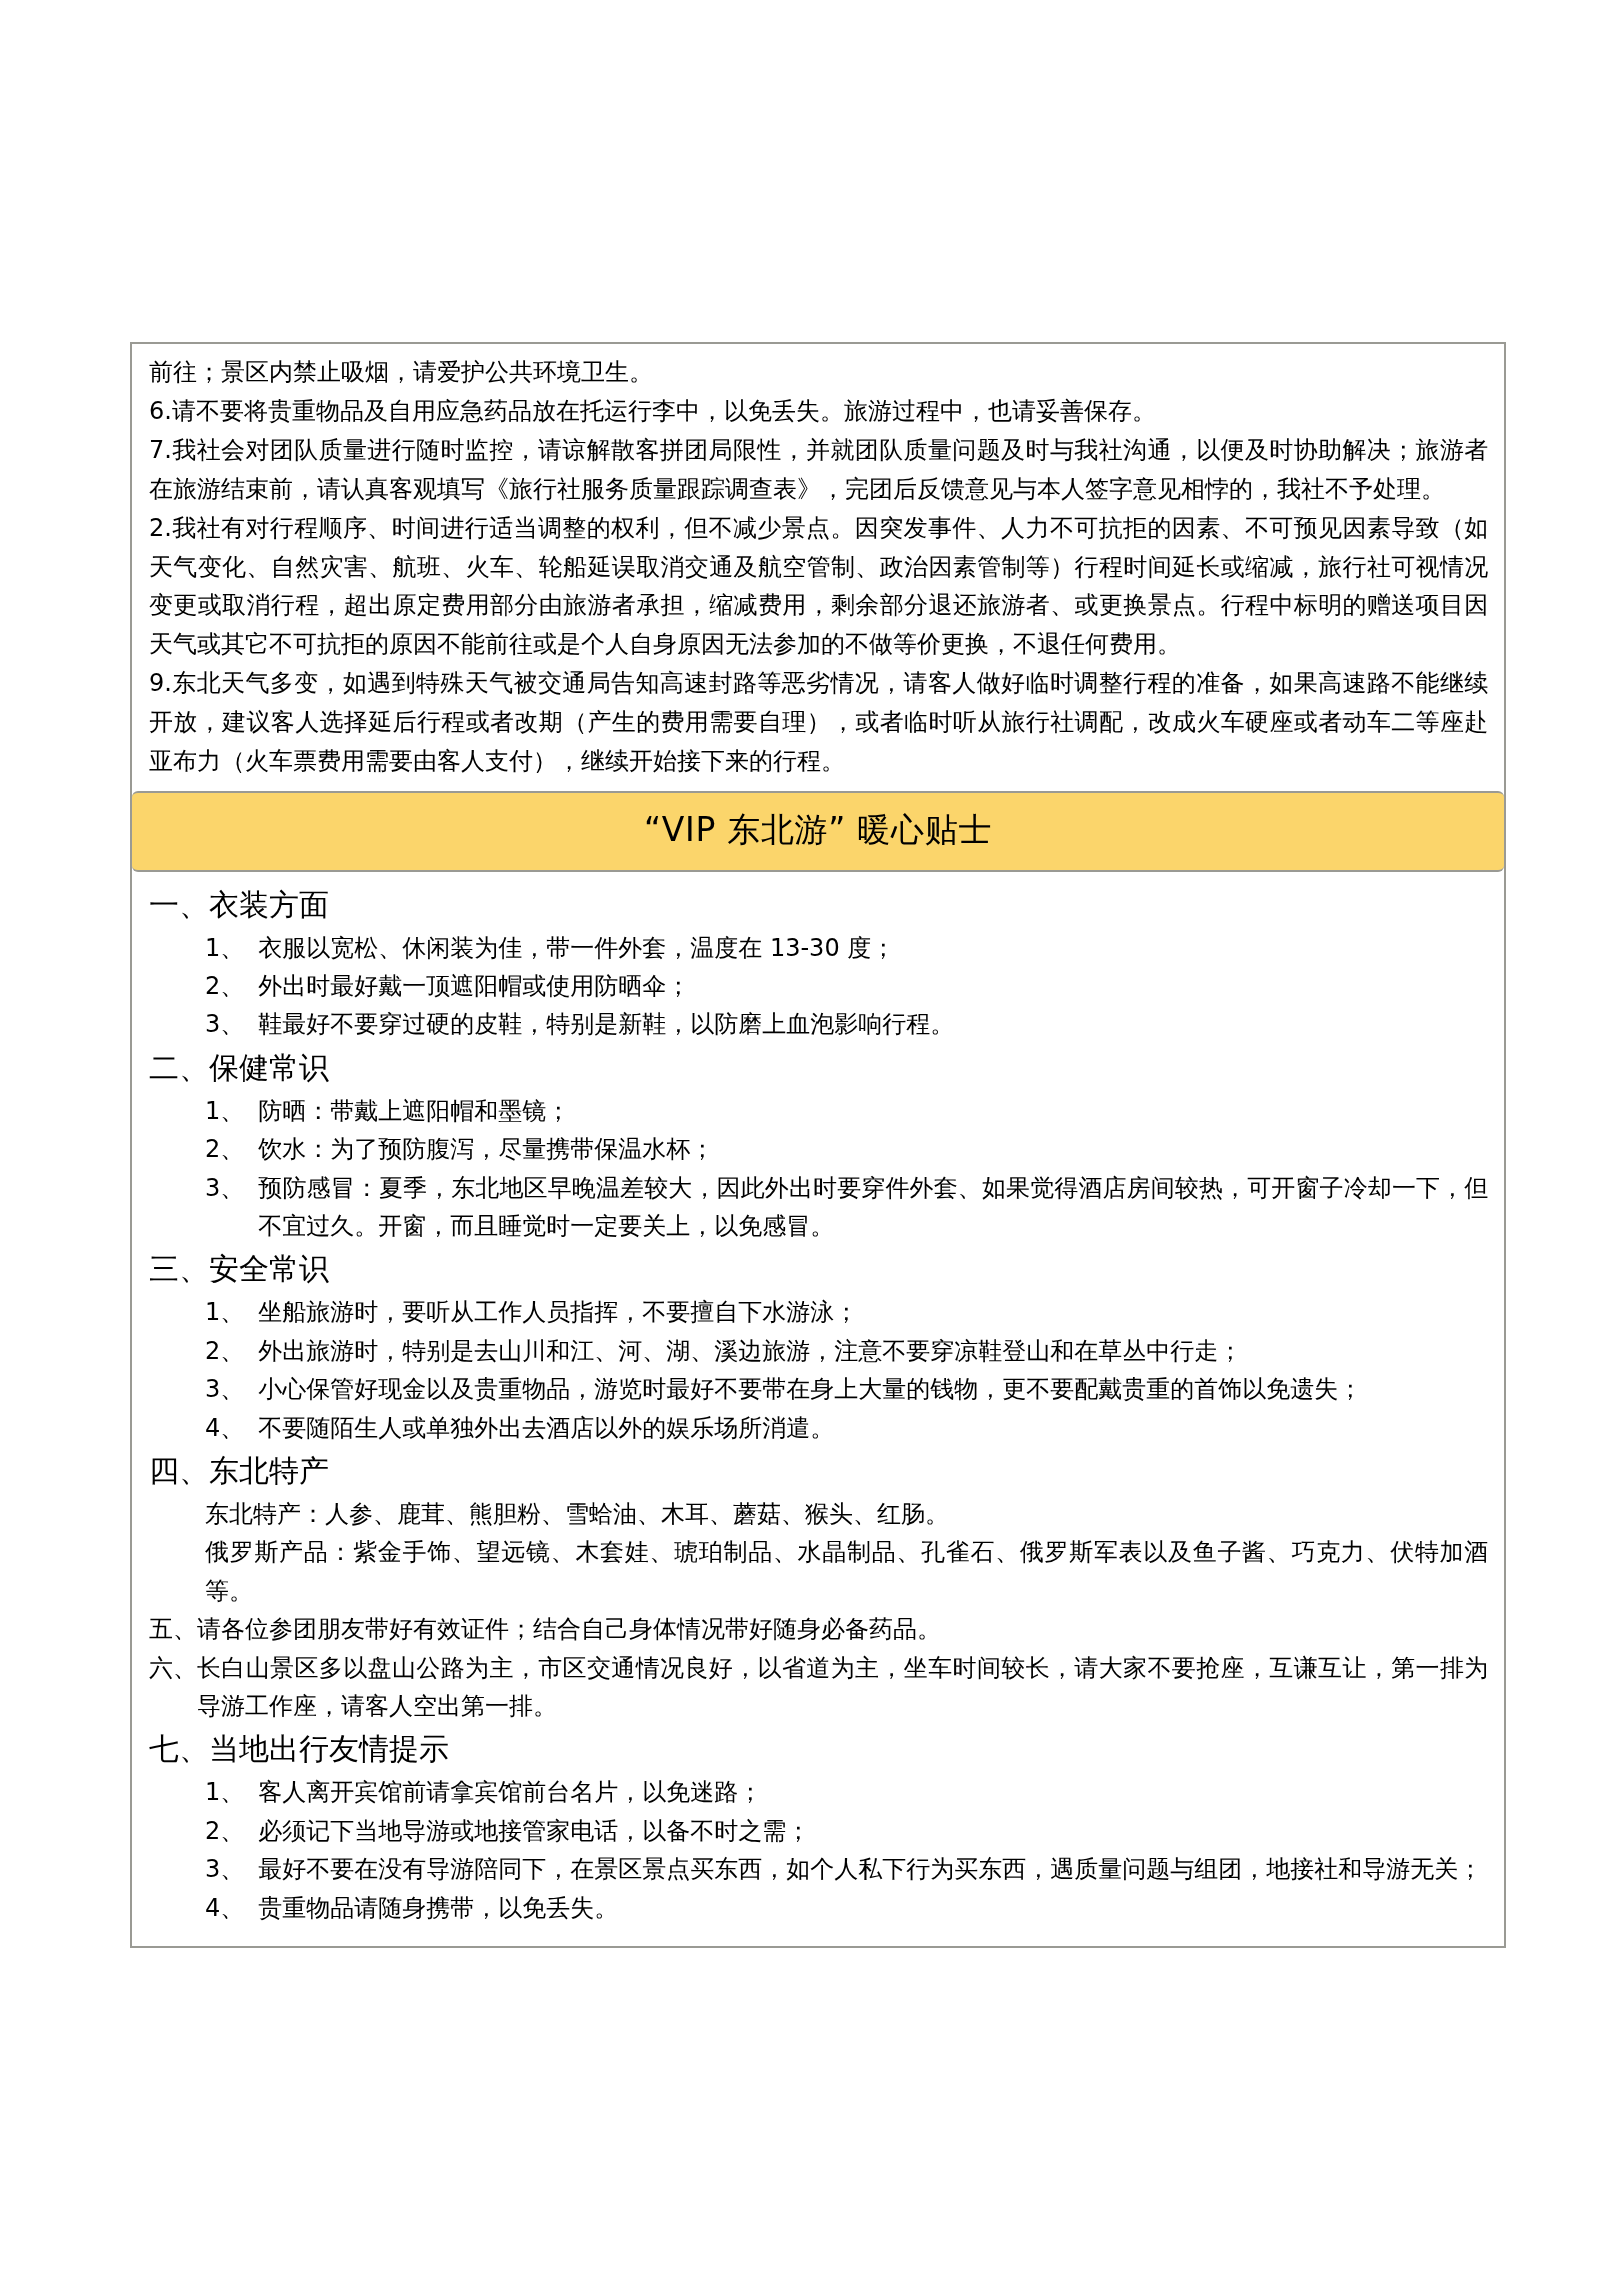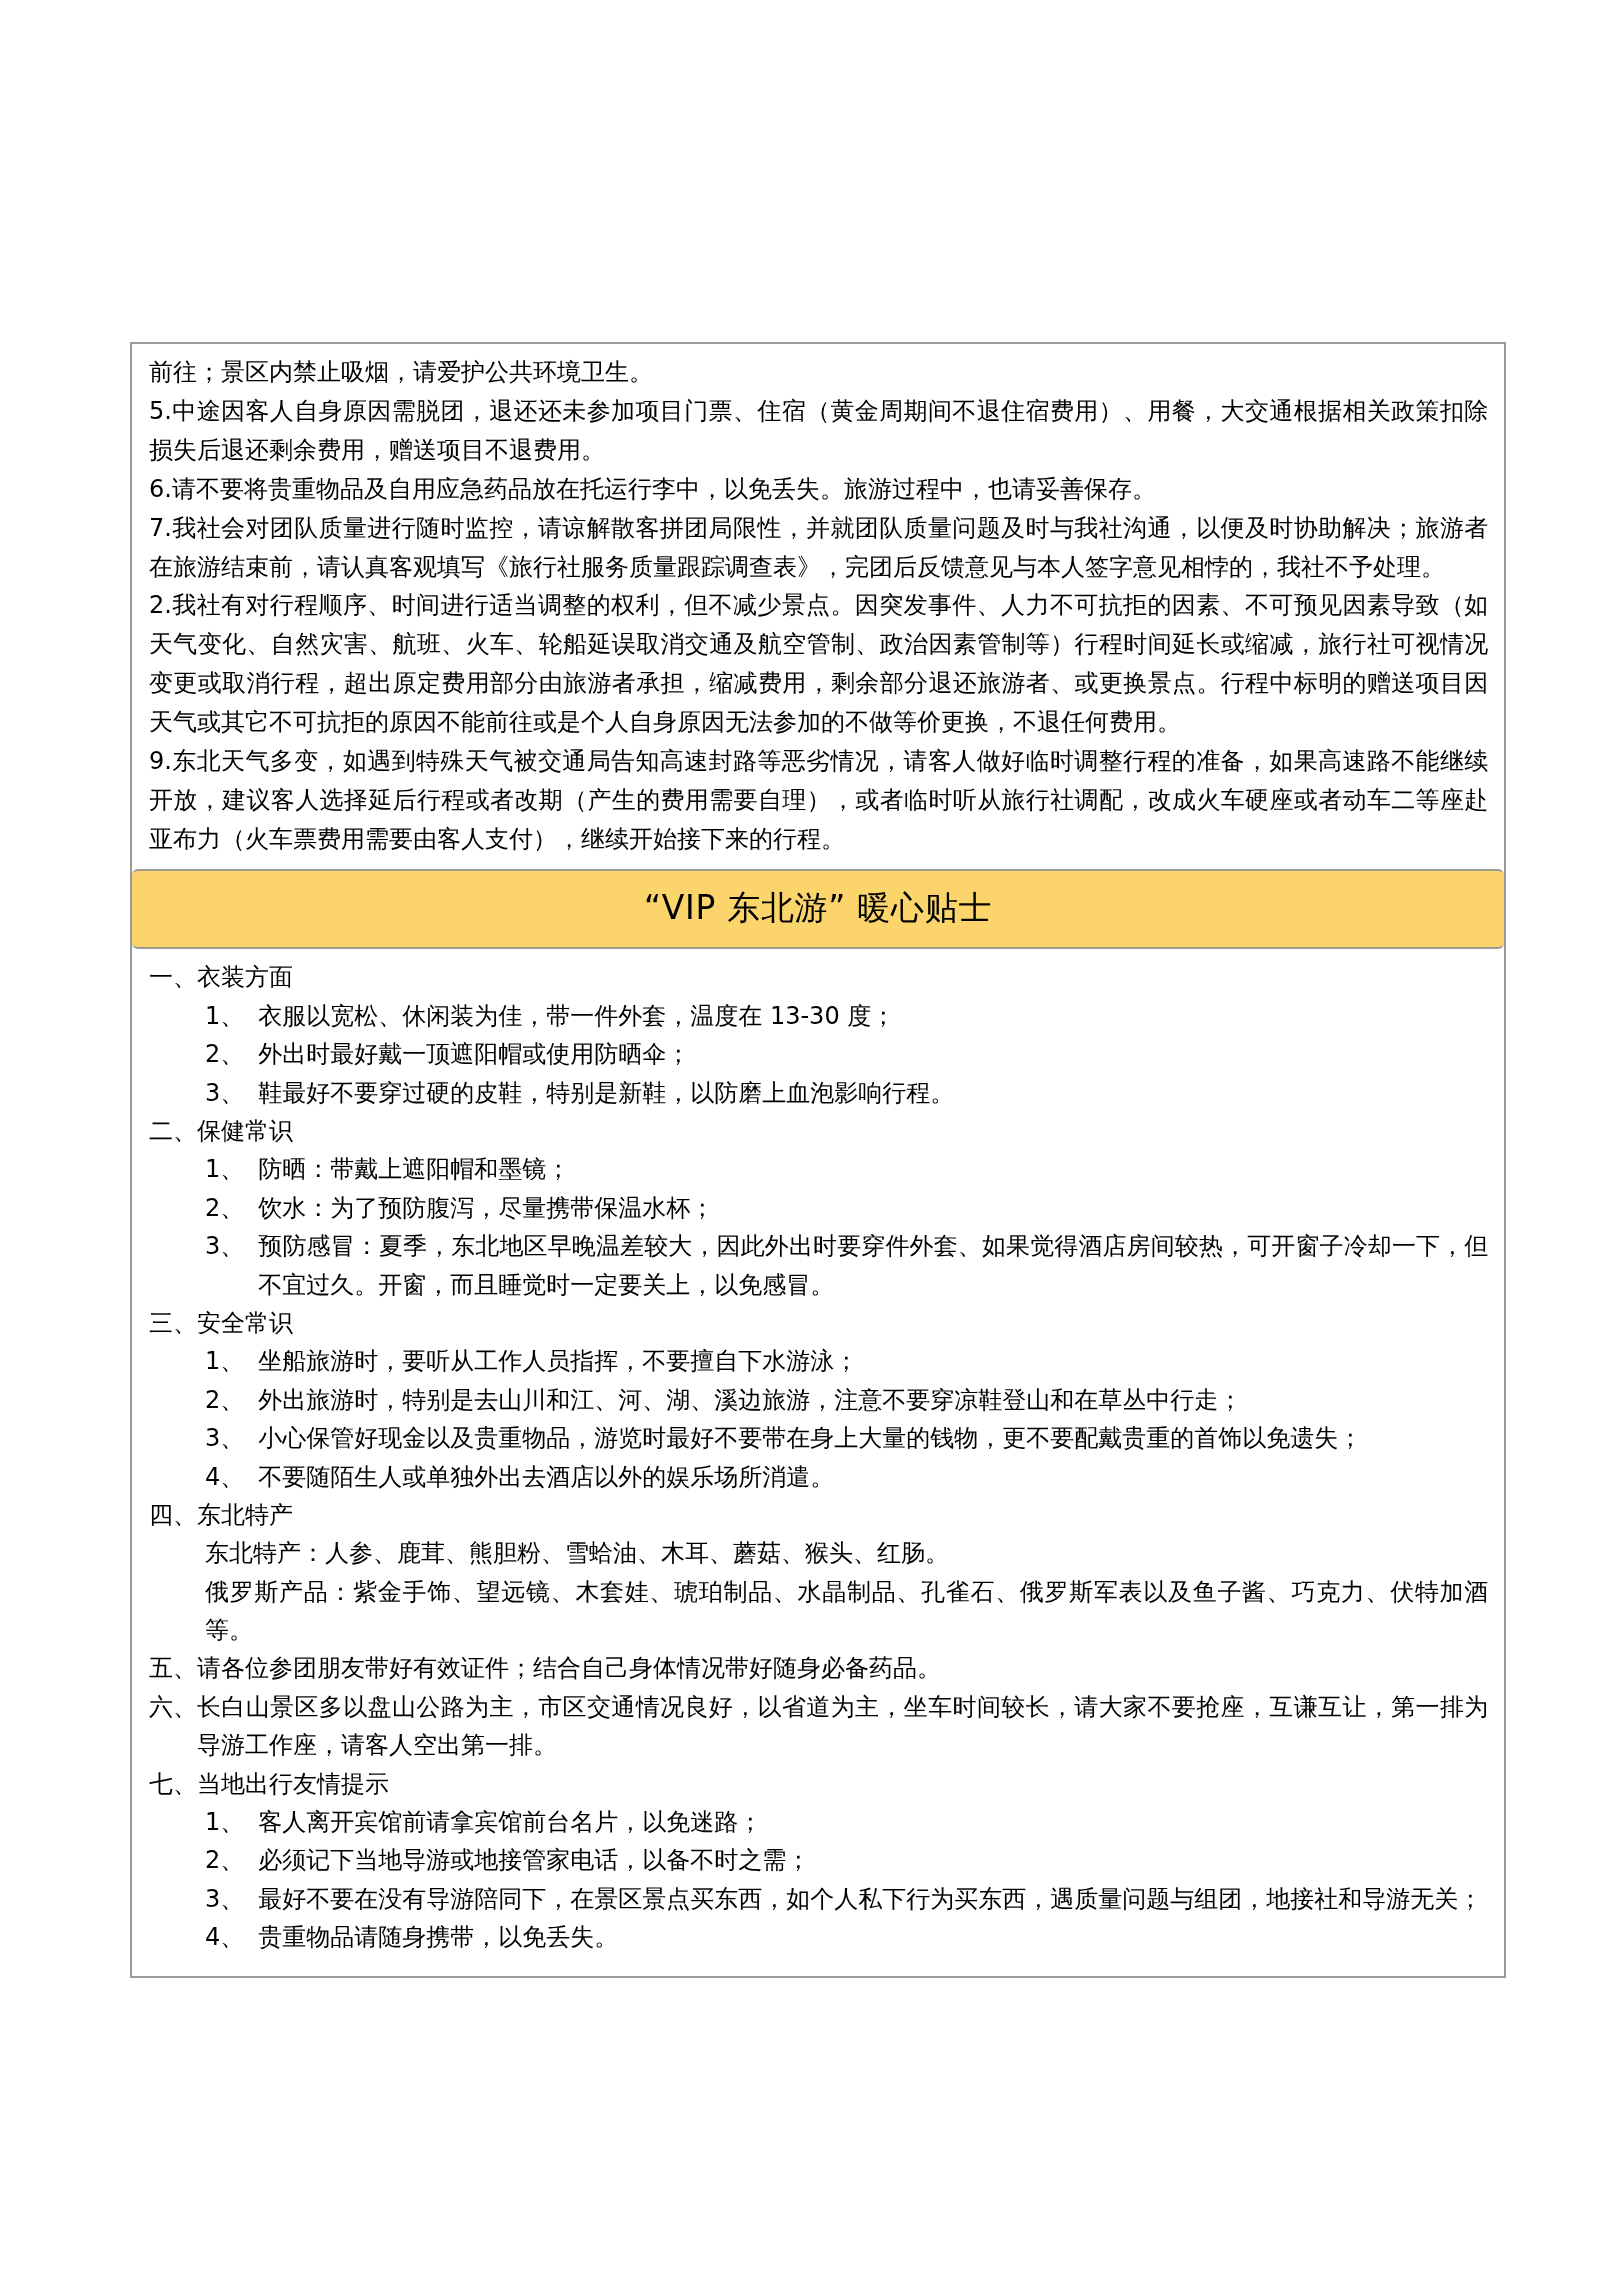--- a/index.html
+++ b/index.html
@@ -77,21 +77,21 @@
   
   .tips-cell {
     padding: 9.2px 15.7px 19.6px 17px;
   }
 
   .tip-section {
     margin: 0;
   }
 
   .sec-head {
-    font-size: 24px;
+    font-size: 30px;
     line-height: 1.60;
     margin: 0;
     display: block;
   }
   .sec-head .numeral {
     display: inline-block;
     min-width: 48px;
   }
 
   
@@ -146,21 +146,20 @@
 </style>
 </head>
 <body>
 
 <div class="page">
 
   <div class="doc-table">
 
     <div class="cell notice-cell">
       <p class="para">前往；景区内禁止吸烟，请爱护公共环境卫生。</p>
-      <p class="para">5.中途因客人自身原因需脱团，退还还未参加项目门票、住宿（黄金周期间不退住宿费用）、用餐，大交通根据相关政策扣除损失后退还剩余费用，赠送项目不退费用。</p>
       <p class="para">6.请不要将贵重物品及自用应急药品放在托运行李中，以免丢失。旅游过程中，也请妥善保存。</p>
       <p class="para">7.我社会对团队质量进行随时监控，请谅解散客拼团局限性，并就团队质量问题及时与我社沟通，以便及时协助解决；旅游者在旅游结束前，请认真客观填写《旅行社服务质量跟踪调查表》，完团后反馈意见与本人签字意见相悖的，我社不予处理。</p>
       <p class="para">2.我社有对行程顺序、时间进行适当调整的权利，但不减少景点。因突发事件、人力不可抗拒的因素、不可预见因素导致（如天气变化、自然灾害、航班、火车、轮船延误取消交通及航空管制、政治因素管制等）行程时间延长或缩减，旅行社可视情况变更或取消行程，超出原定费用部分由旅游者承担，缩减费用，剩余部分退还旅游者、或更换景点。行程中标明的赠送项目因天气或其它不可抗拒的原因不能前往或是个人自身原因无法参加的不做等价更换，不退任何费用。</p>
       <p class="para">9.东北天气多变，如遇到特殊天气被交通局告知高速封路等恶劣情况，请客人做好临时调整行程的准备，如果高速路不能继续开放，建议客人选择延后行程或者改期（产生的费用需要自理），或者临时听从旅行社调配，改成火车硬座或者动车二等座赴亚布力（火车票费用需要由客人支付），继续开始接下来的行程。</p>
     </div>
 
     <div class="banner-row">
       <p class="banner-title">“VIP 东北游” 暖心贴士</p>
     </div>
 

